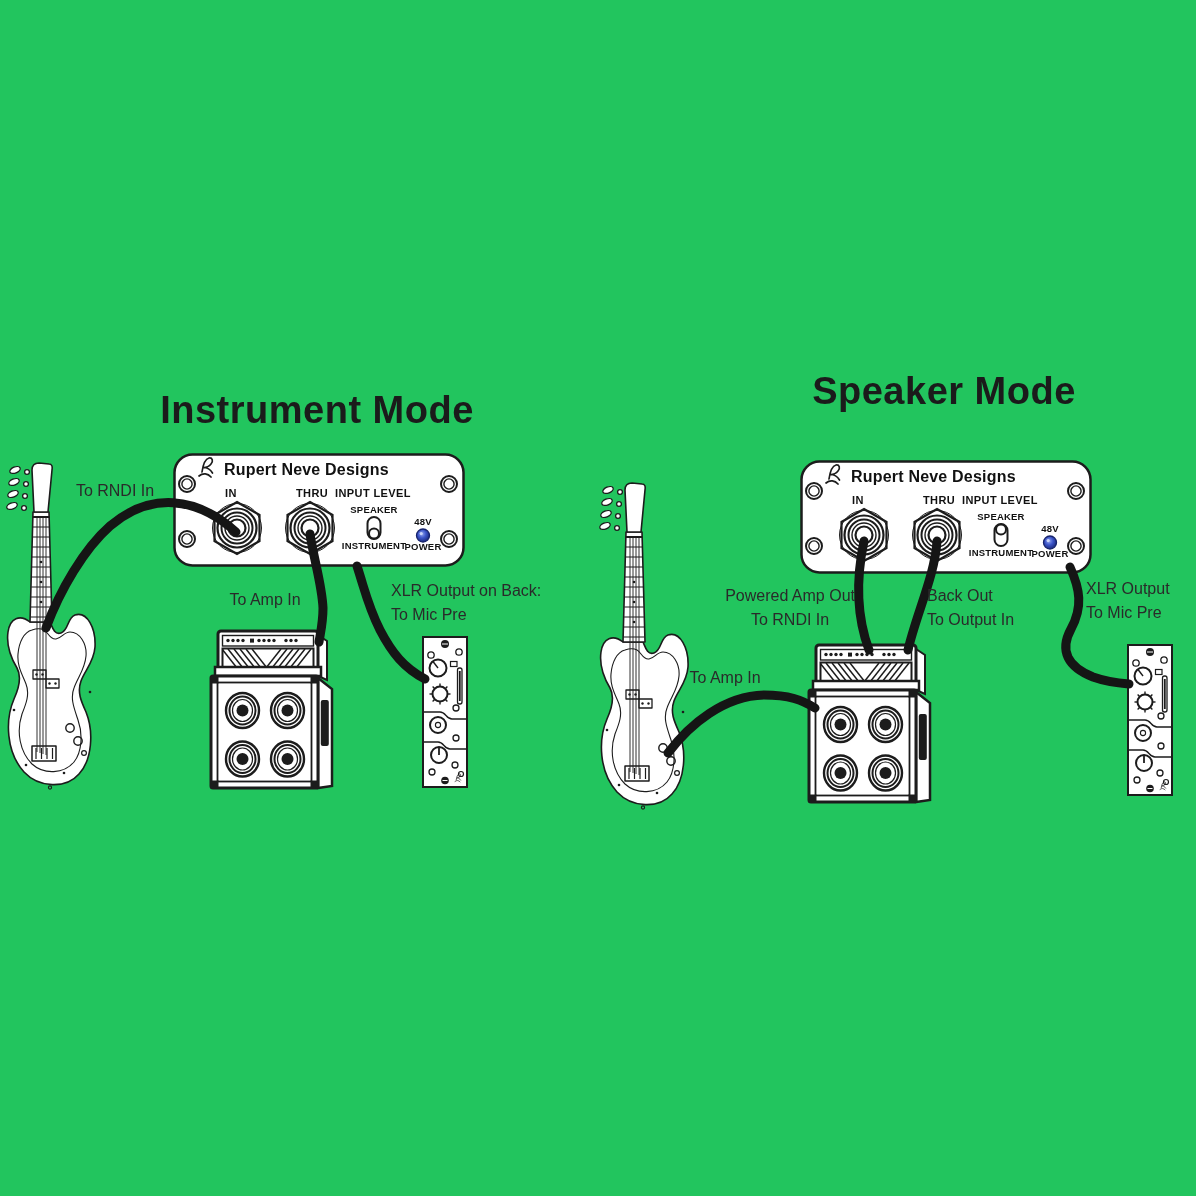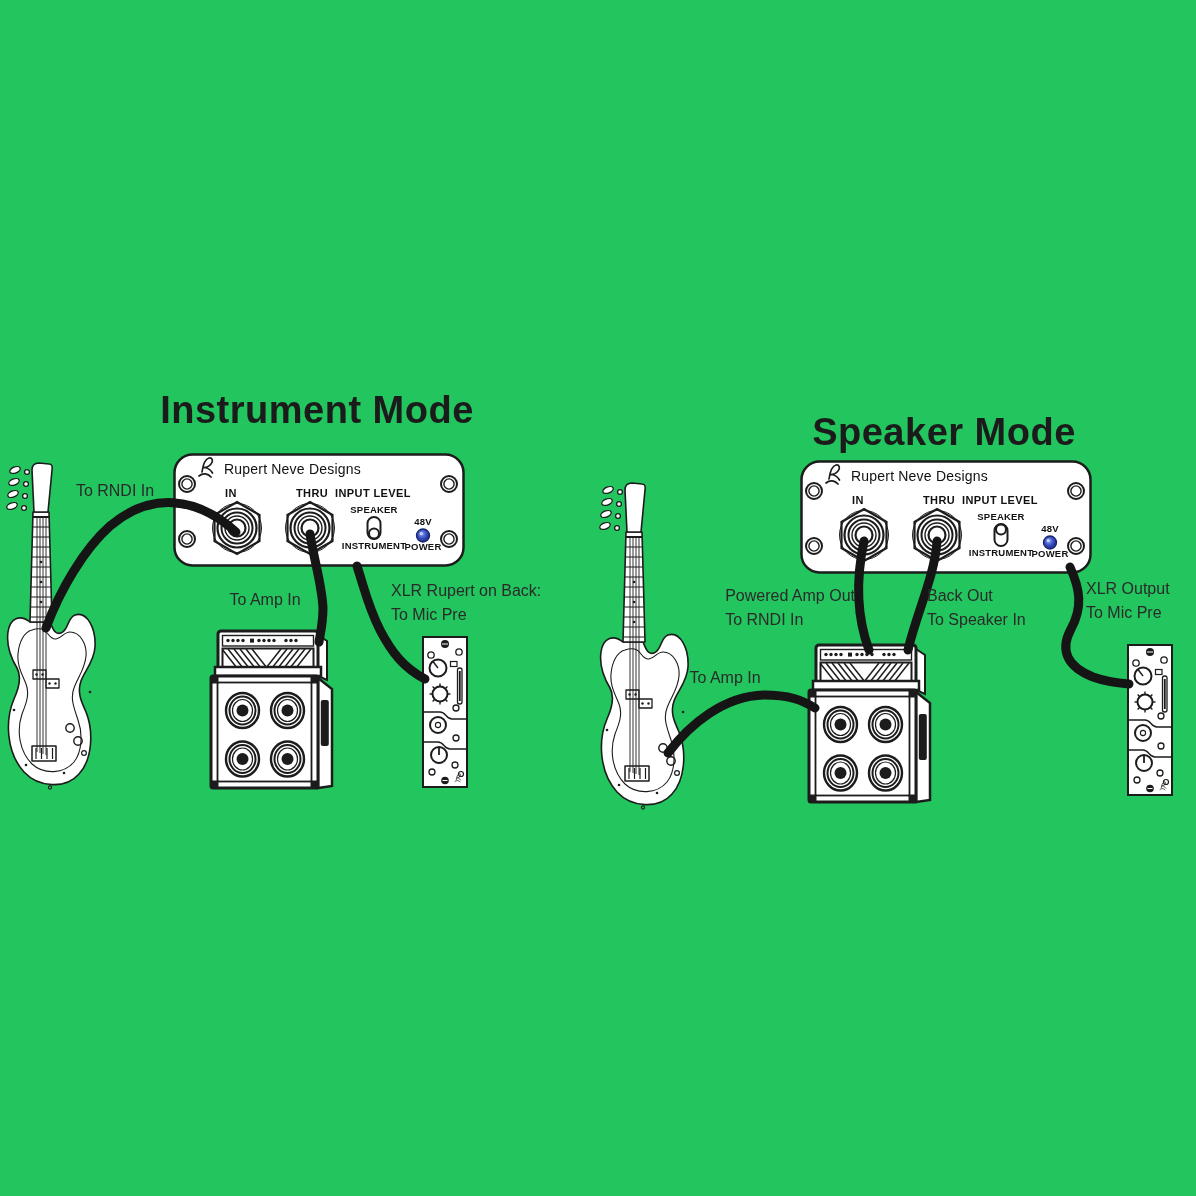--- a/index.html
+++ b/index.html
@@ -3,22 +3,22 @@
 <meta charset="utf-8">
 <style>
   html,body{margin:0;padding:0;background:#fff;}
   .canvas{position:relative;width:1196px;height:1196px;background:#22c55e;overflow:hidden;
           font-family:"Liberation Sans",sans-serif;color:#1c1c1c;}
   .art{position:absolute;left:0;top:0;width:1196px;height:1196px;}
   .txt{position:absolute;white-space:nowrap;}
   .title{font-size:38px;font-weight:700;color:#1b1b1b;transform:translateX(-50%);letter-spacing:.5px;}
   .lbl{font-size:16px;font-weight:400;color:#2a2a2a;line-height:24px;}
   .lbl.center{transform:translateX(-50%);}
-  .lbl.right{text-align:left;}
-  .brand{font-size:14px;font-weight:400;color:#111;letter-spacing:.2px;}
+  .lbl.right{text-align:center;}
+  .brand{font-size:16px;font-weight:700;color:#111;letter-spacing:.2px;}
   .pm{font-size:11px;font-weight:700;color:#111;transform:translateX(-50%);letter-spacing:.4px;}
   .pl{font-size:9.5px;font-weight:700;color:#111;transform:translateX(-50%);letter-spacing:.2px;}
   svg .ink{stroke:#1c1c1c;fill:none;}
   svg .fill{fill:#1c1c1c;stroke:none;}
   svg .white{fill:#ffffff;}
   .toggle-knob[data-pos="instrument"]{transform:translateY(5.5px);}
   .toggle-knob[data-pos="speaker"]{transform:translateY(-5.5px);}
 </style>
 </head>
 <body>
@@ -271,40 +271,40 @@
       <path d="M937,541 C935,575 916,615 908,650"></path>
       <path d="M1070,567 C1080,589 1083,607 1071,629 C1059,651 1068,667 1093,677 C1107,682 1117,683 1129,684"></path>
     </g>
   </g>
 </svg>
 
   <div class="txt title" style="left:317px;top:389px">Instrument Mode</div>
   <div class="txt lbl center" style="left:115px;top:479px">To RNDI In</div>
   <div class="txt lbl center" style="left:265px;top:588px">To Amp In</div>
   <div class="txt lbl" style="left:391px;top:579px">
-    <div>XLR Rupert on Back:</div>
+    <div>XLR Output on Back:</div>
     <div>To Mic Pre</div>
   </div>
   <div class="txt brand" style="left:224px;top:461px">Rupert Neve Designs</div>
   <div class="txt pm" style="left:231px;top:487px">IN</div>
   <div class="txt pm" style="left:312px;top:487px">THRU</div>
   <div class="txt pm" style="left:373px;top:487px">INPUT LEVEL</div>
   <div class="txt pl" style="left:374px;top:504px">SPEAKER</div>
   <div class="txt pl" style="left:374px;top:540px">INSTRUMENT</div>
   <div class="txt pl" style="left:423px;top:516px">48V</div>
   <div class="txt pl" style="left:423px;top:541px">POWER</div>
 
-  <div class="txt title" style="left:944px;top:411px">Speaker Mode</div>
+  <div class="txt title" style="left:944px;top:370px">Speaker Mode</div>
   <div class="txt lbl right" style="right:341px;top:584px">
     <div>Powered Amp Out</div>
     <div>To RNDI In</div>
   </div>
   <div class="txt lbl" style="left:927px;top:584px">
     <div>Back Out</div>
-    <div>To Speaker In</div>
+    <div>To Output In</div>
   </div>
   <div class="txt lbl" style="left:1086px;top:577px">
     <div>XLR Output</div>
     <div>To Mic Pre</div>
   </div>
   <div class="txt lbl center" style="left:725px;top:666px">To Amp In</div>
   <div class="txt brand" style="left:851px;top:468px">Rupert Neve Designs</div>
   <div class="txt pm" style="left:858px;top:494px">IN</div>
   <div class="txt pm" style="left:939px;top:494px">THRU</div>
   <div class="txt pm" style="left:1000px;top:494px">INPUT LEVEL</div>

